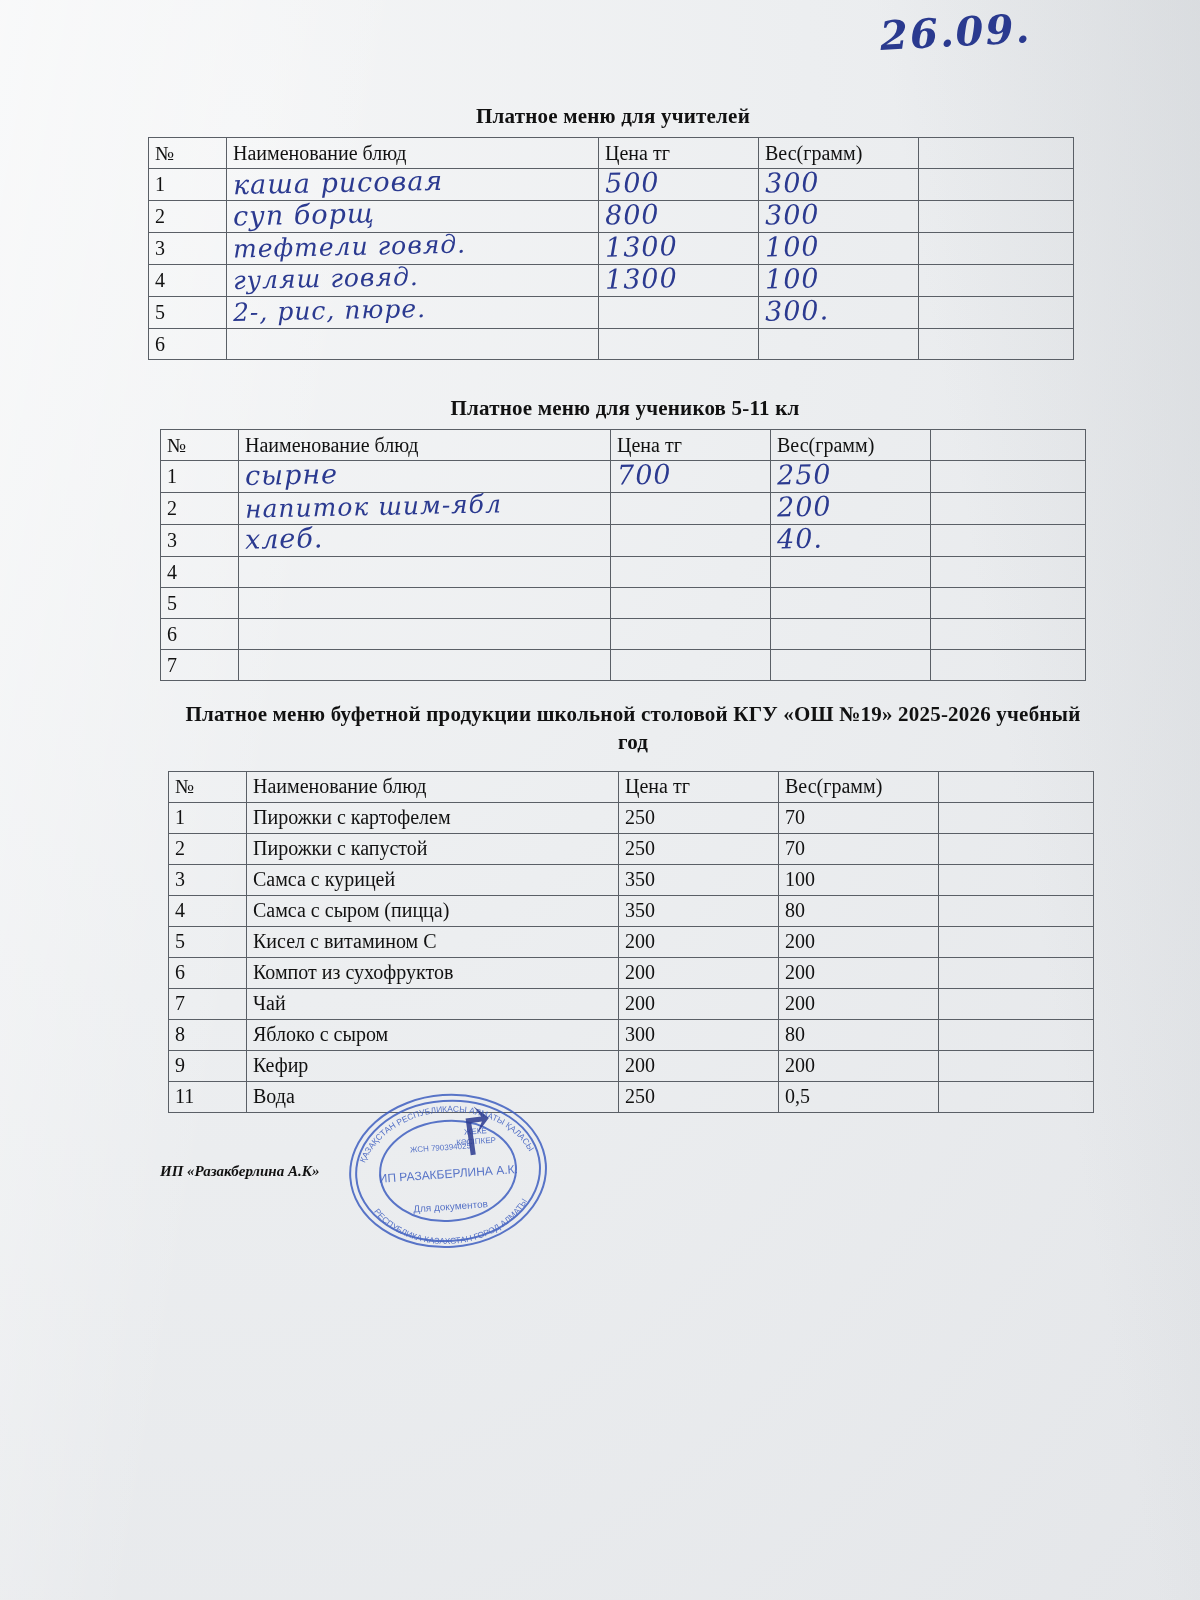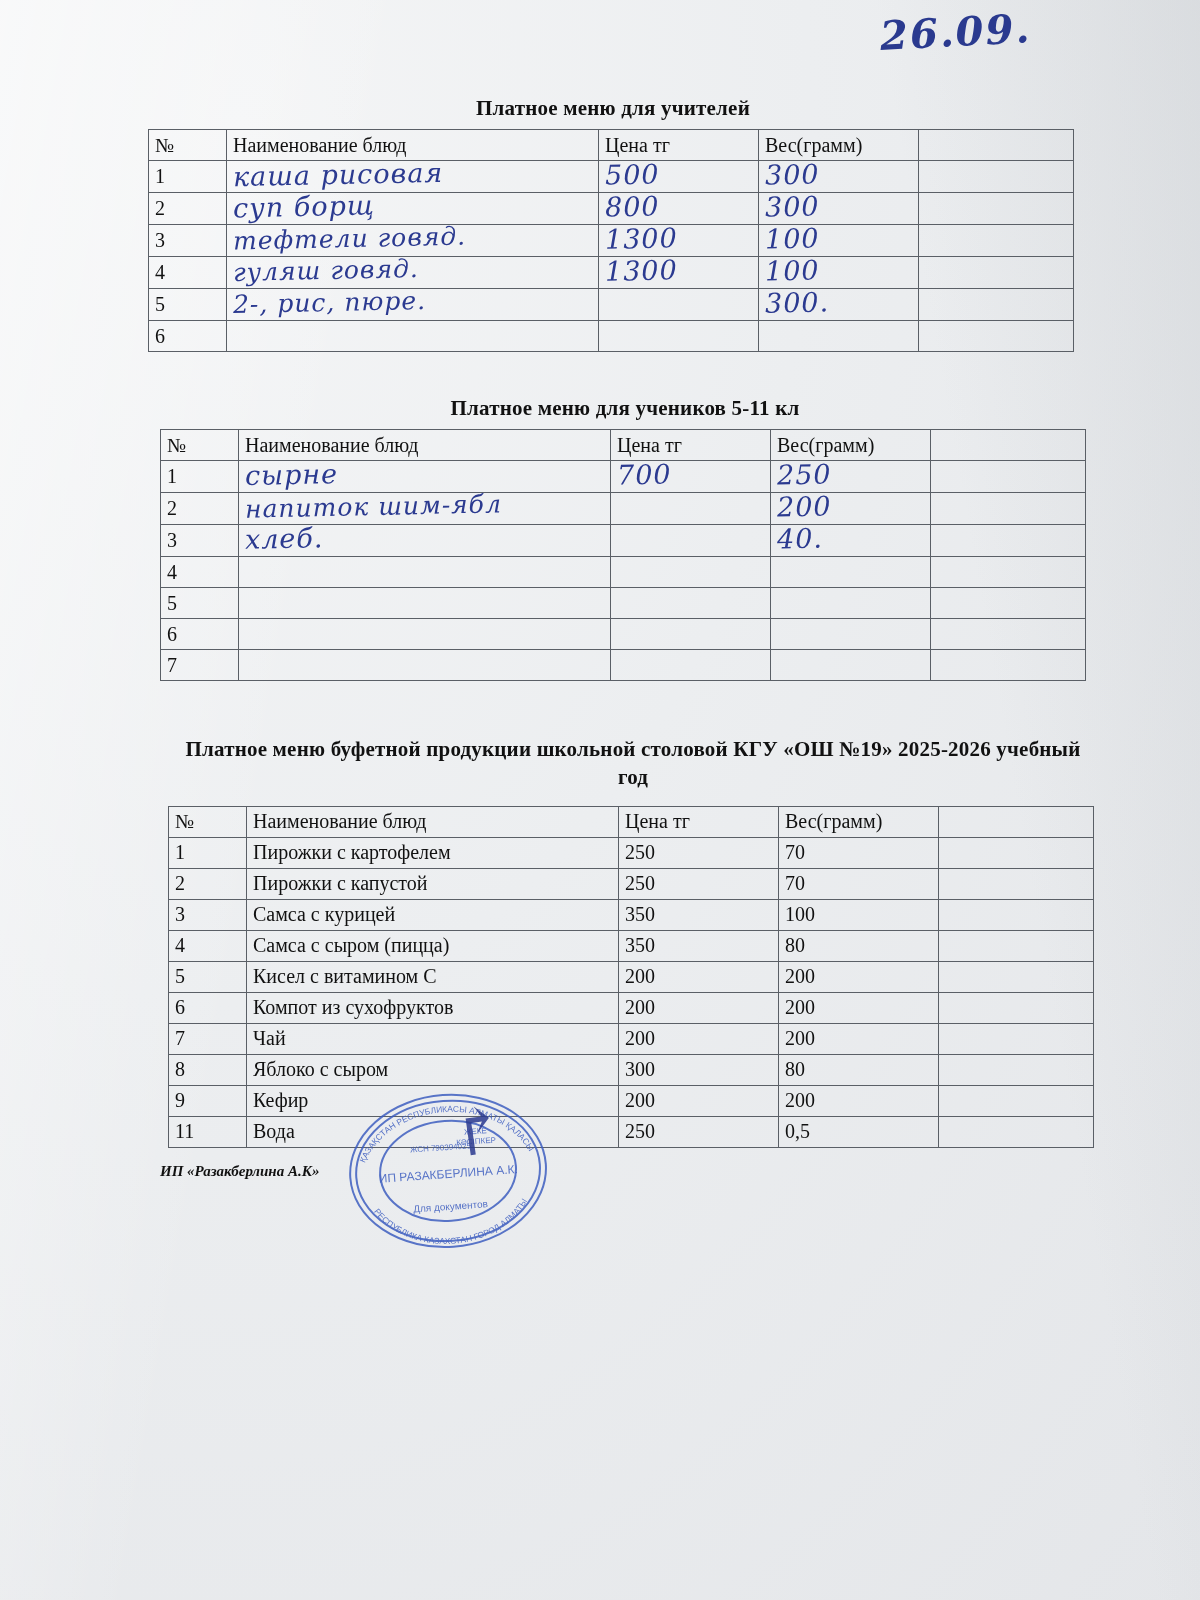--- a/index.html
+++ b/index.html
@@ -87,23 +87,23 @@
     font-size: 27px;
     color: #2b3a90;
     letter-spacing: 1px;
     transform: translateY(-2px) rotate(-1.2deg);
     display: inline-block;
   }
   .hw.small { font-size: 25px; }
   td.hwcell { position: relative; }
 
   
-  .block1 { position: absolute; left: 148px; top: 96px; width: 930px; }
+  .block1 { position: absolute; left: 148px; top: 104px; width: 930px; }
   .block2 { position: absolute; left: 160px; top: 396px; width: 930px; }
-  .block3 { position: absolute; left: 168px; top: 735px; width: 930px; }
+  .block3 { position: absolute; left: 168px; top: 700px; width: 930px; }
 
   .block1 .title { margin-bottom: 8px; }
   .block2 .title { margin-bottom: 8px; }
   .block3 .title { margin-bottom: 14px; line-height: 1.35; }
 
   
   .stamp {
     position: absolute;
     left: 338px;
     top: 1090px;

